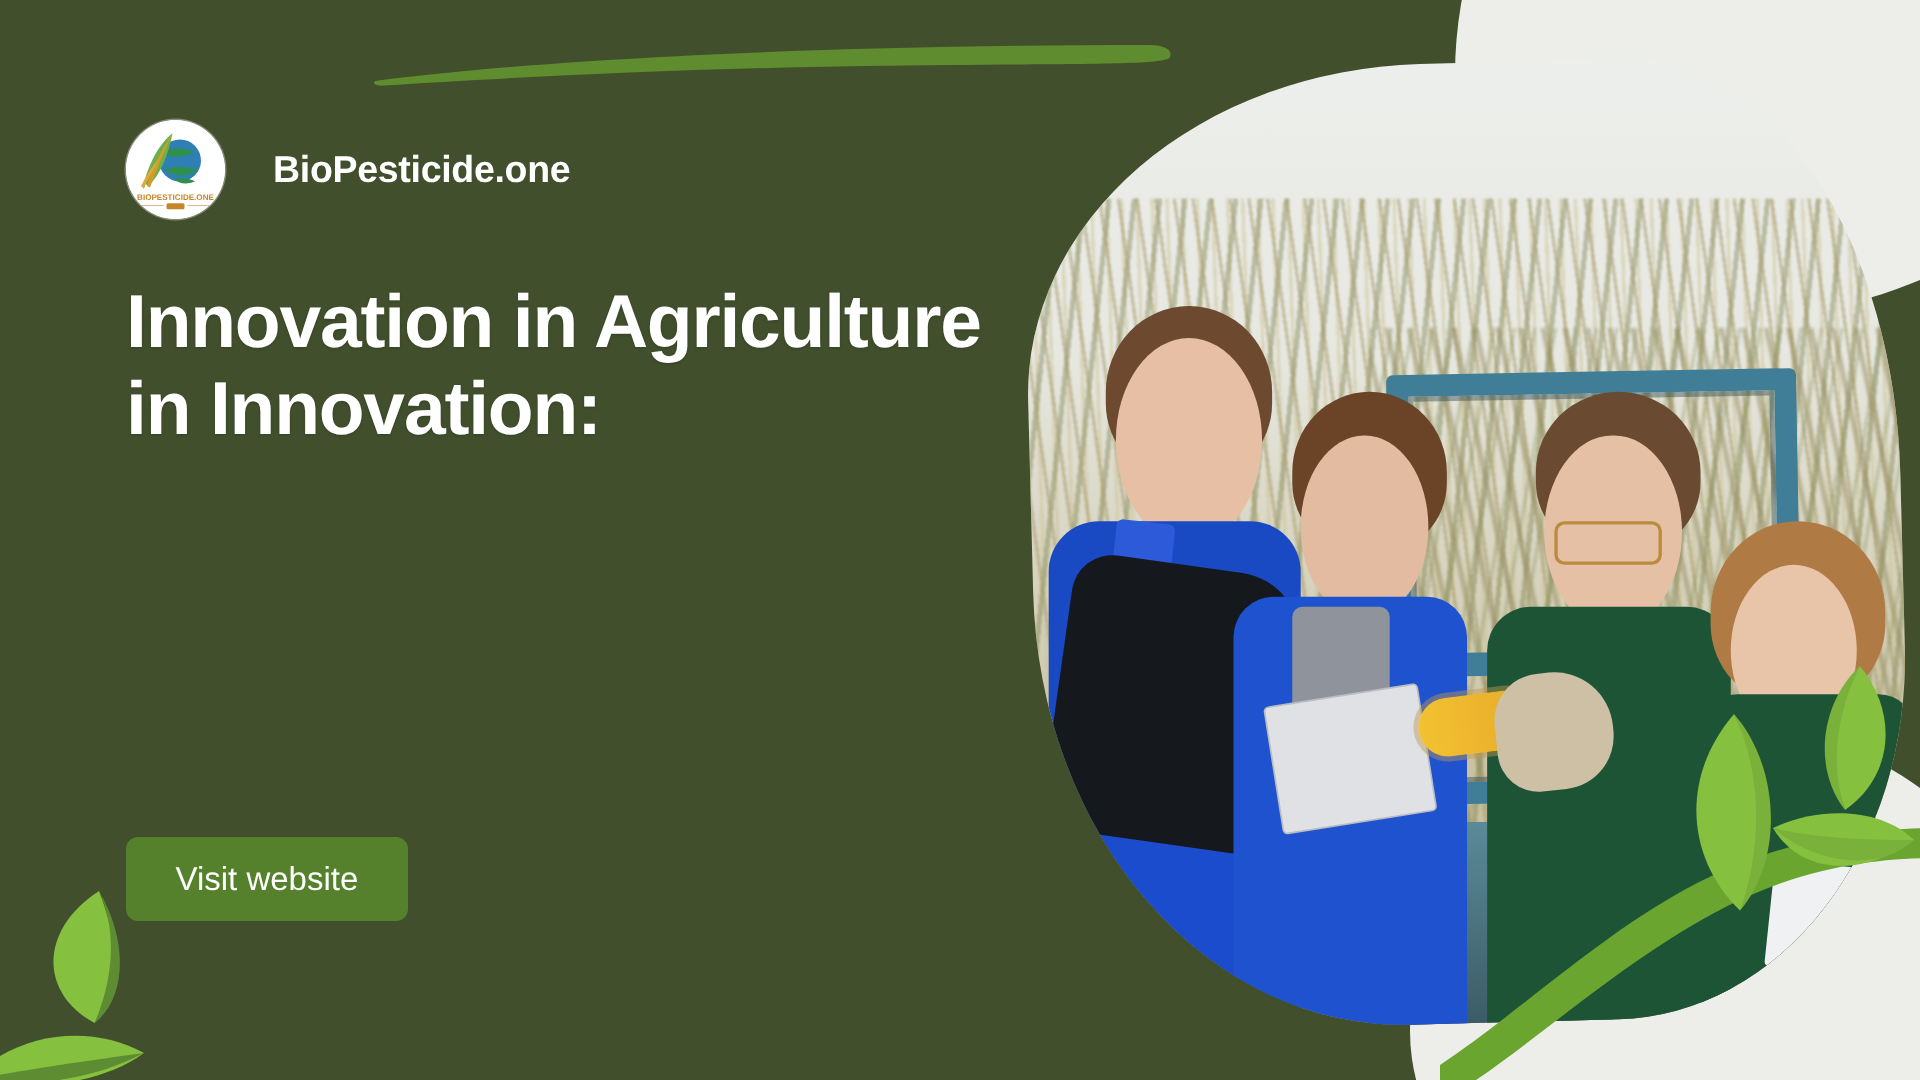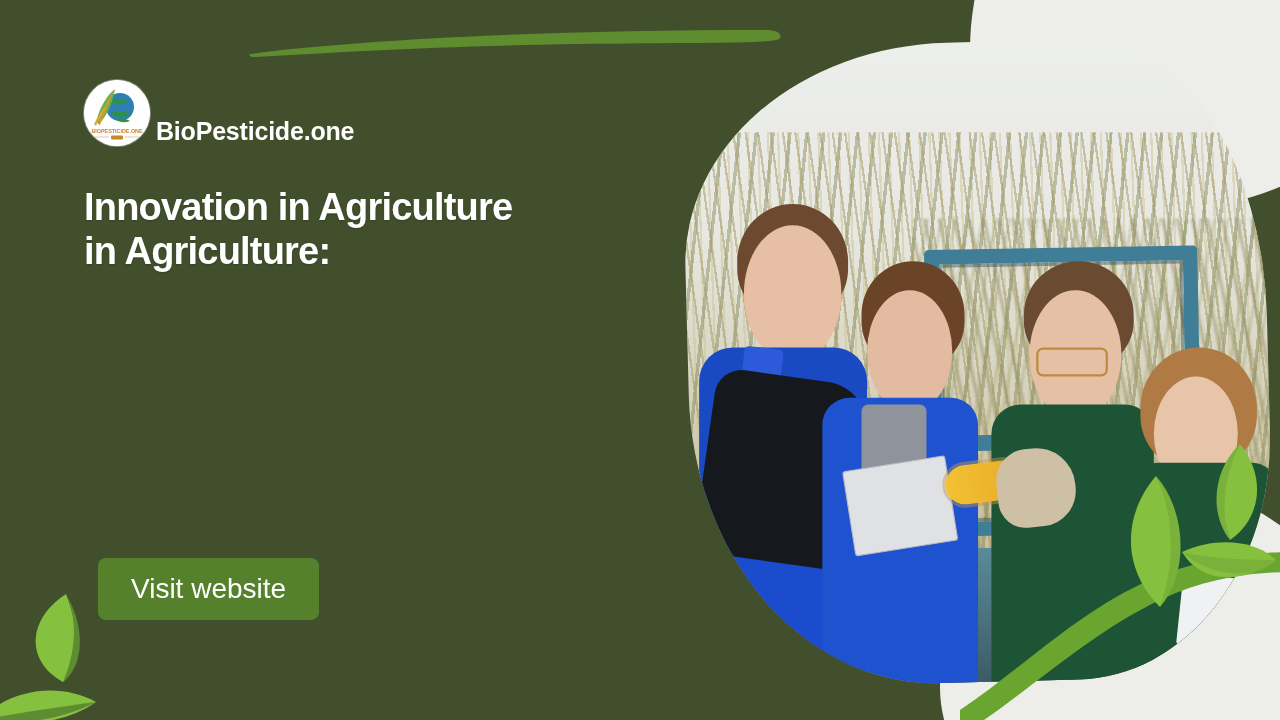--- a/index.html
+++ b/index.html
@@ -228,22 +228,22 @@
     height: 130px;
     z-index: 6;
   }
 
   
   .logo-row {
     position: absolute;
     left: 84px;
     top: 80px;
     display: flex;
-    align-items: flex-end;
-    gap: 6px;
+    align-items: center;
+    gap: 32px;
     z-index: 8;
   }
   .logo-badge {
     width: 66px;
     height: 66px;
     border-radius: 50%;
     background: #ffffff;
     position: relative;
     overflow: hidden;
     flex: 0 0 auto;
@@ -261,45 +261,45 @@
   
   .copy {
     position: absolute;
     left: 84px;
     top: 186px;
     width: 640px;
     z-index: 8;
   }
   .headline {
     color: #ffffff;
-    font-size: 38px;
+    font-size: 50px;
     line-height: 1.15;
     font-weight: bold;
     letter-spacing: -0.8px;
     margin: 0;
     text-shadow: 0 1px 2px rgba(0,0,0,.18);
   }
   .subhead {
     color: #ffffff;
     font-size: 45px;
     line-height: 1.18;
     font-weight: bold;
     letter-spacing: -0.6px;
     margin: 0;
     padding-top: 99px;
     text-shadow: 0 1px 2px rgba(0,0,0,.18);
   }
   .cta {
     position: absolute;
-    left: 98px;
+    left: 84px;
     top: 558px;
     display: inline-block;
     background: #55812c;
     color: #ffffff;
-    font-size: 28px;
+    font-size: 22px;
     padding: 17px 33px;
     border: none;
     border-radius: 8px;
     cursor: pointer;
     font-family: inherit;
     z-index: 8;
     line-height: 1;
   }
 </style>
 </head>
@@ -390,19 +390,19 @@
         <line x1="9" y1="57" x2="25" y2="57" stroke="#d9b98a" stroke-width="0.8"></line>
         <line x1="41" y1="57" x2="57" y2="57" stroke="#d9b98a" stroke-width="0.8"></line>
       </svg>
     </div>
     <span class="logo-text">BioPesticide.one</span>
   </div>
 
   <div class="copy">
     <h1 class="headline">
       <span>Innovation in Agriculture</span><br>
-      <span>in Agriculture:</span>
+      <span>in Innovation:</span>
     </h1>
   </div>
 
   <button class="cta">Visit website</button>
 
 </div>
 
 </body></html>

